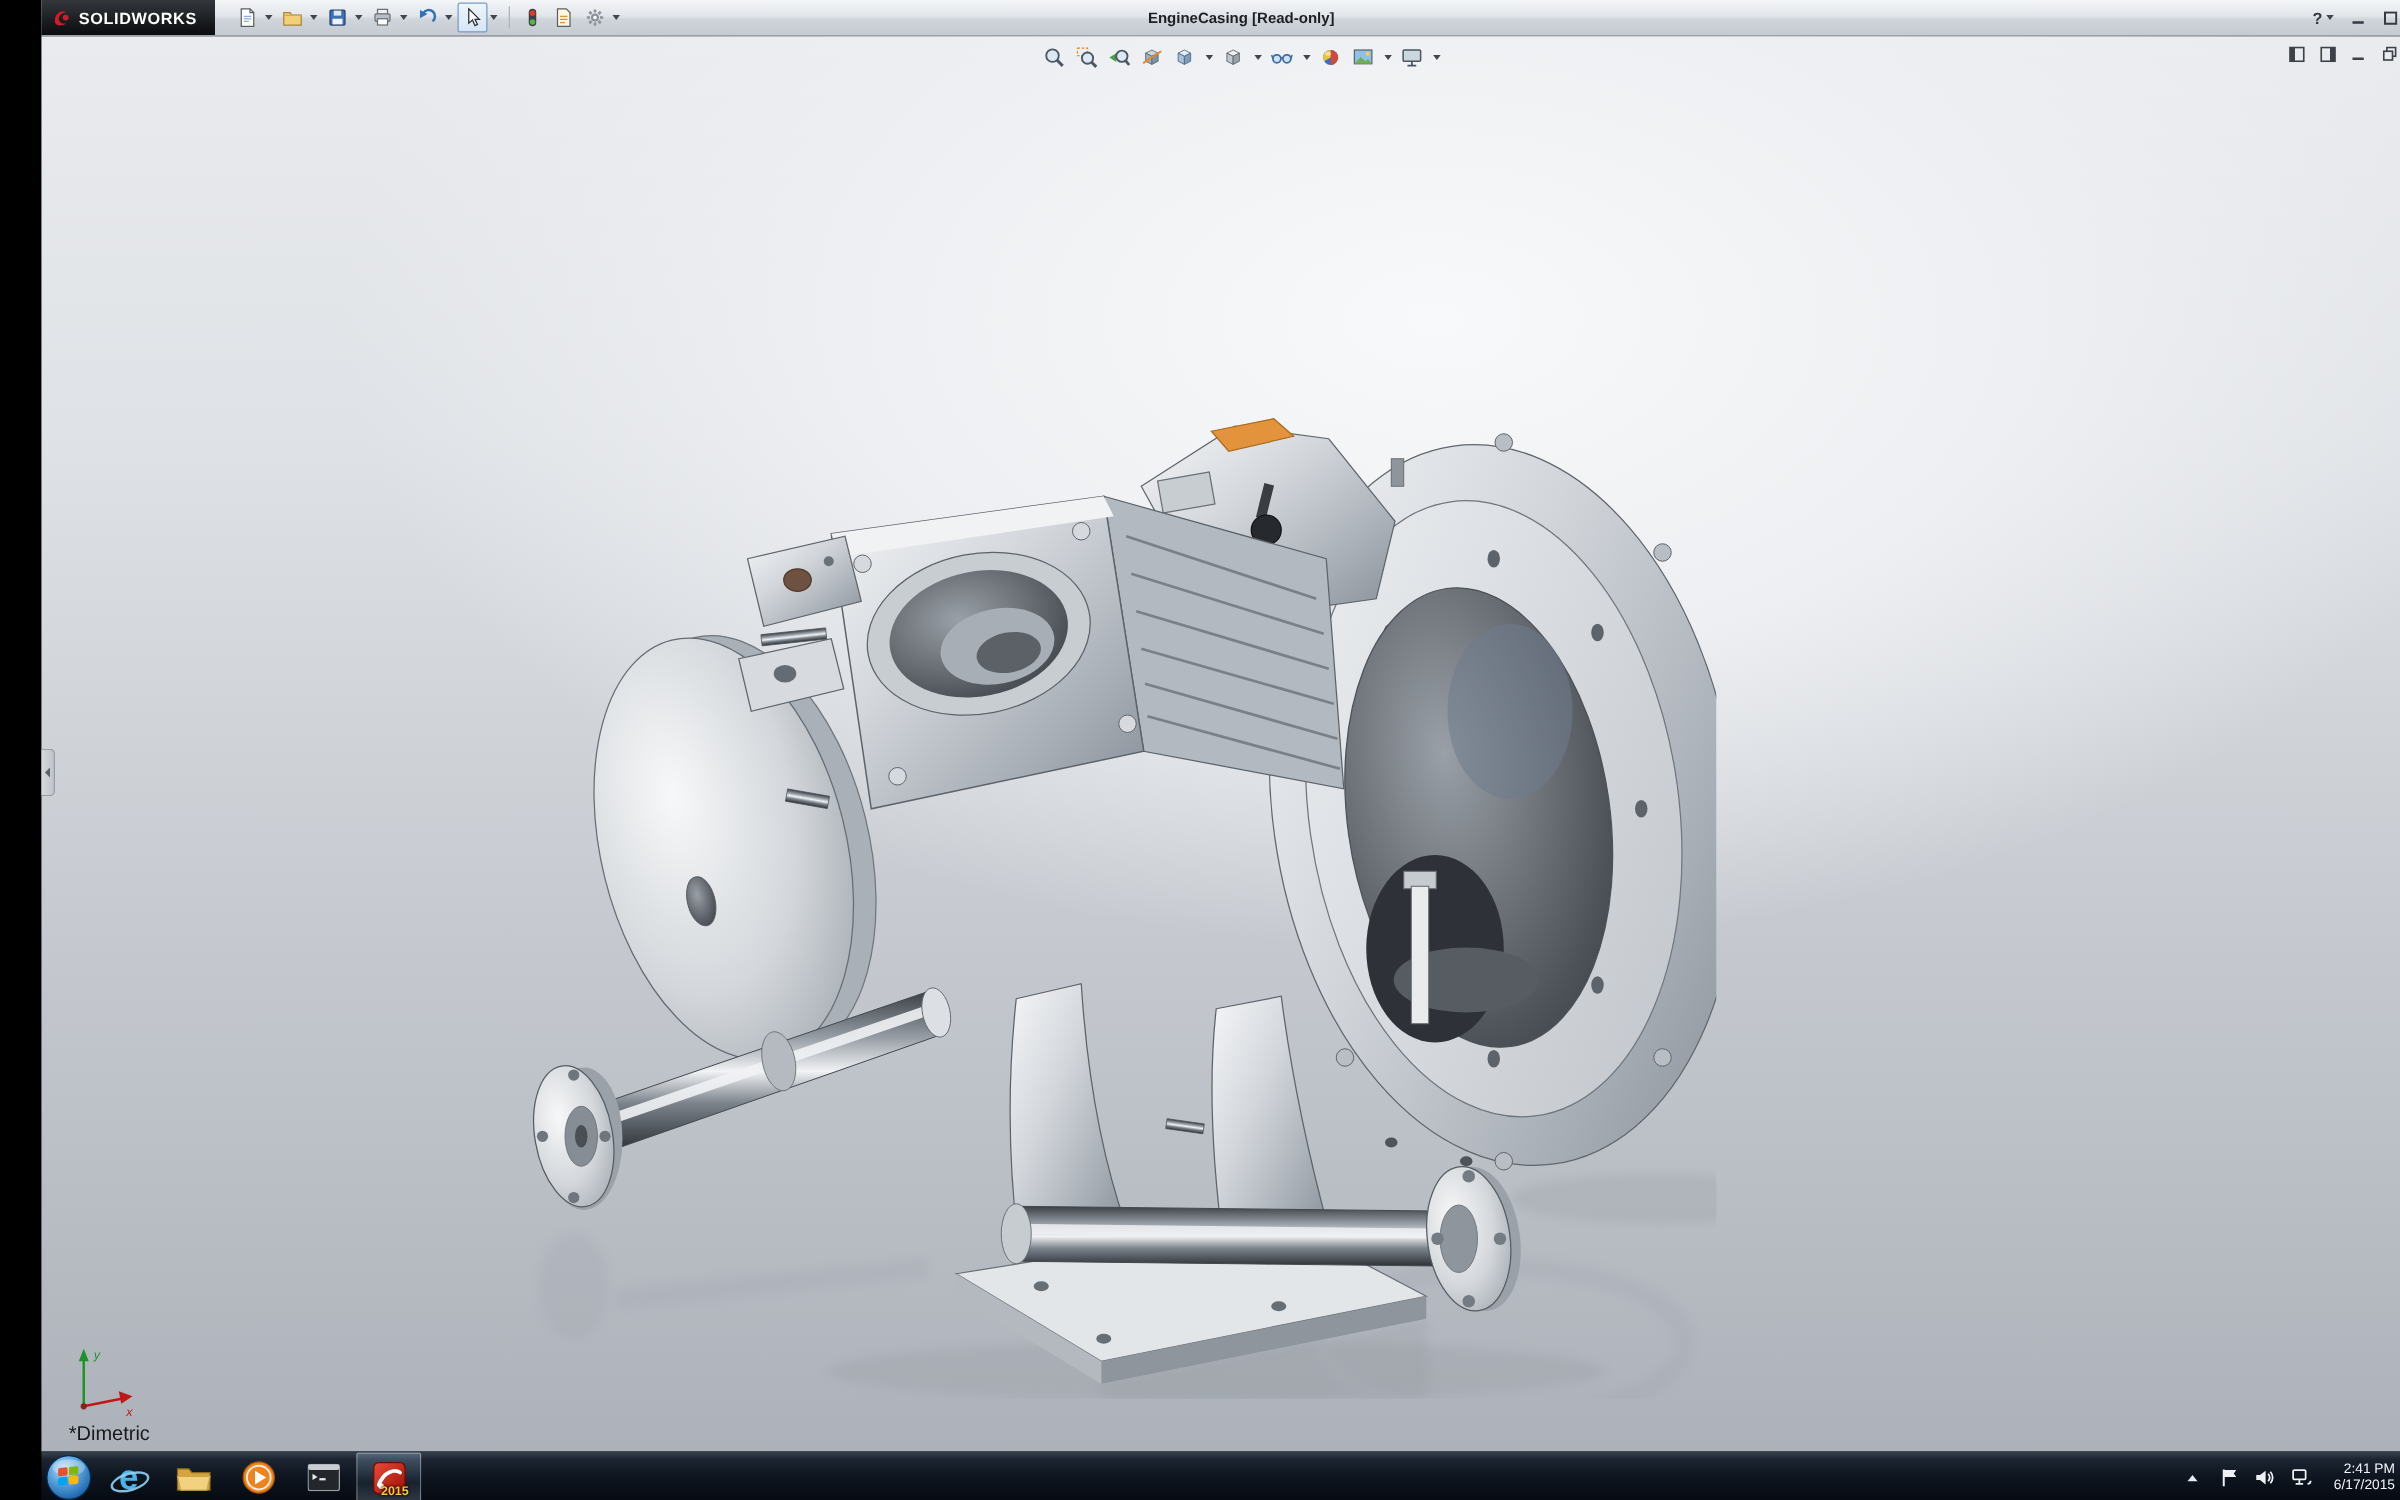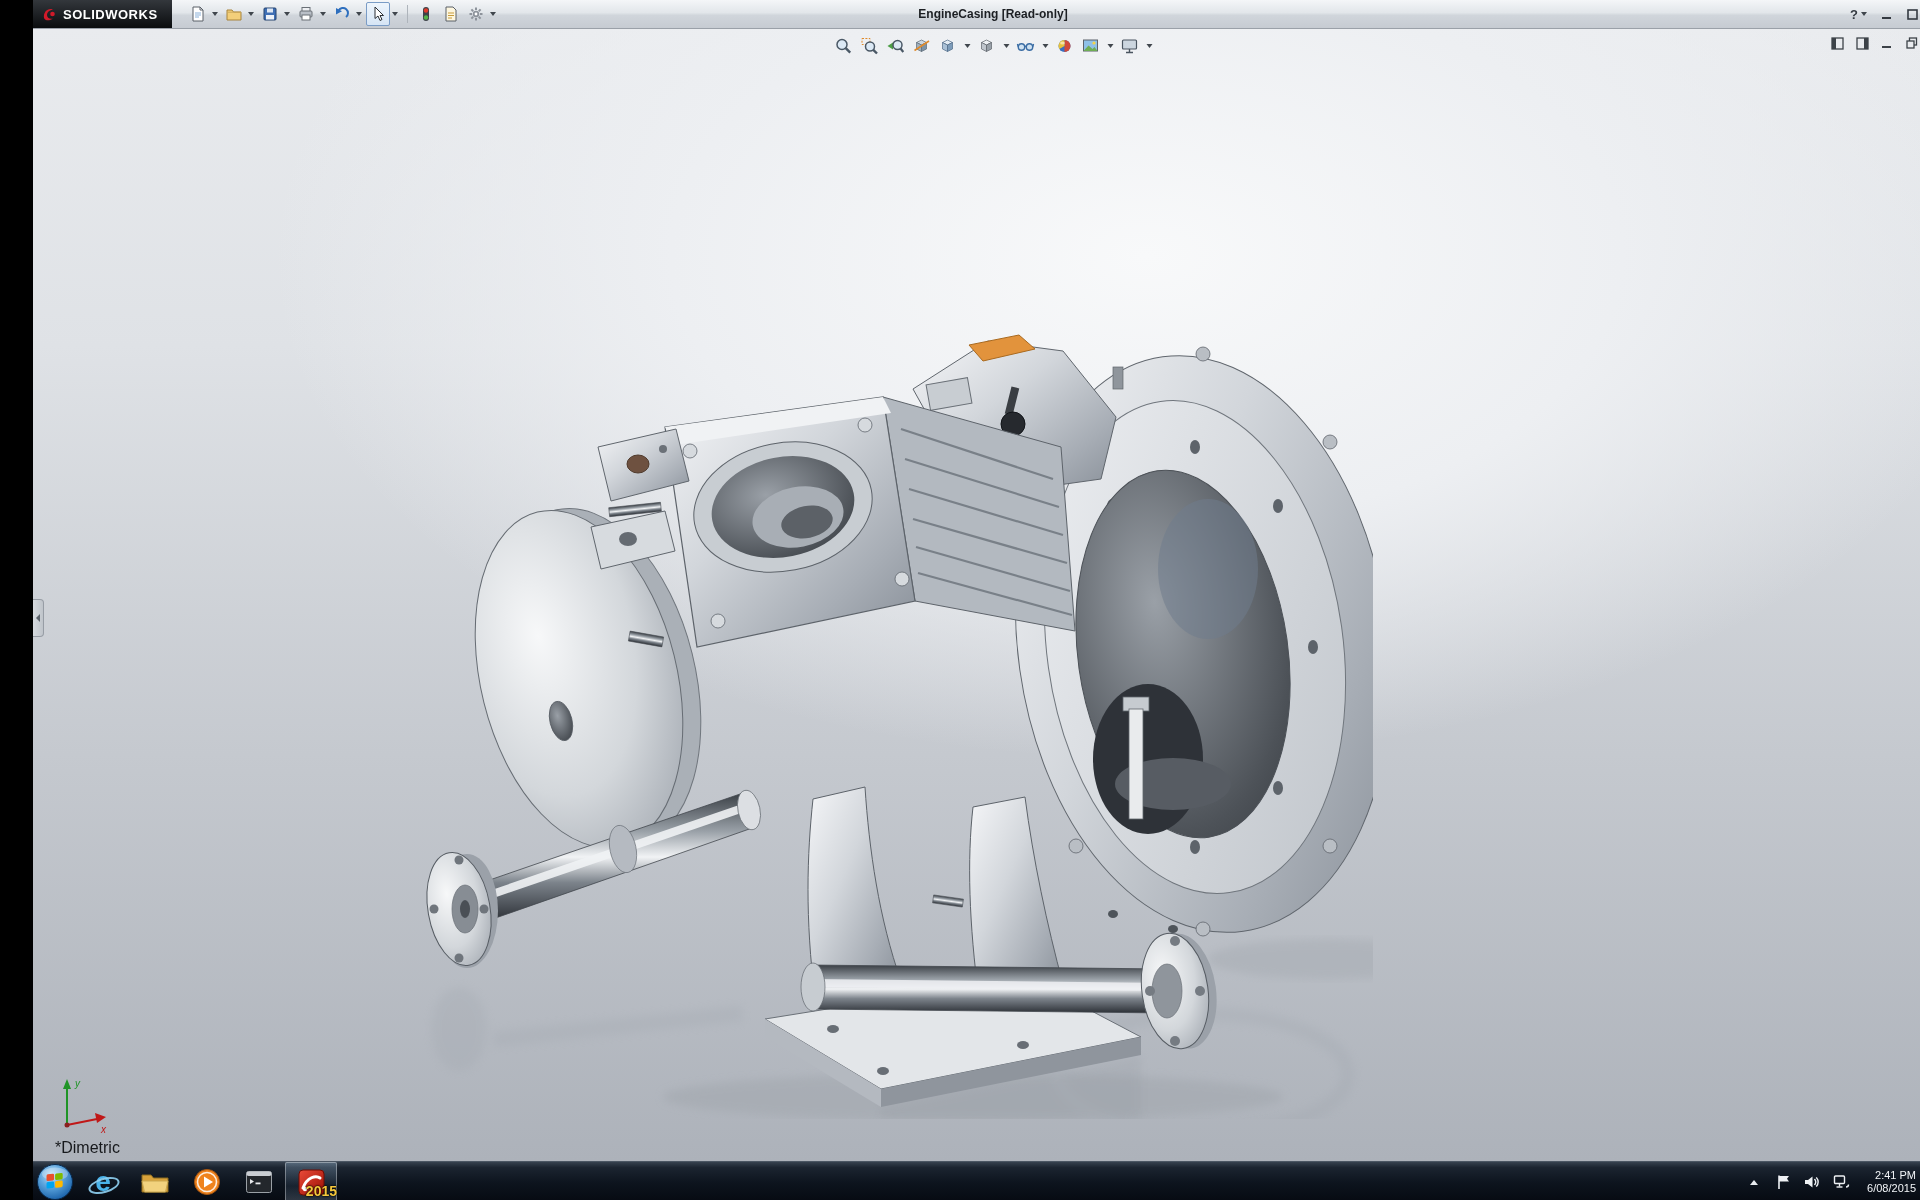--- a/index.html
+++ b/index.html
@@ -42,21 +42,21 @@
   .view-label{position:absolute;left:22px;bottom:4px;font-size:16px;color:#17191c;}
 
   
   .taskbar{position:relative;height:40px;display:flex;align-items:center;
     background:linear-gradient(180deg,#36414e 0%,#1b2430 14%,#0d141e 52%,#060a11 100%);
     border-top:1px solid #4b5663;z-index:40;}
   .start-btn{width:44px;height:40px;display:flex;align-items:center;justify-content:center;}
   .task-btn{width:52px;height:40px;display:flex;align-items:center;justify-content:center;position:relative;border-radius:2px;}
   .task-btn.active{background:linear-gradient(180deg,rgba(170,205,235,.30),rgba(110,150,190,.12) 60%,rgba(200,225,250,.22));
     box-shadow:inset 0 0 0 1px rgba(255,255,255,.35);}
-  .sw-badge{position:absolute;right:0;bottom:3px;font-size:14px;font-weight:bold;color:#f6c83c;
+  .sw-badge{position:absolute;right:10px;bottom:3px;font-size:10px;font-weight:bold;color:#f6c83c;
     text-shadow:0 0 2px #000,0 0 2px #000;}
   .ie-wrap{position:relative;width:30px;height:30px;display:flex;align-items:center;justify-content:center;}
   .ie-e{color:#4ab3ea;font-size:28px;font-weight:bold;line-height:28px;}
   .ie-ring{position:absolute;left:0px;top:11px;width:28px;height:11px;border:2px solid #8fd0f2;border-radius:50%;transform:rotate(-16deg);opacity:.9;}
   .tray{margin-left:auto;display:flex;align-items:center;gap:11px;padding-right:6px;height:40px;}
   .tray-icn{display:flex;align-items:center;justify-content:center;width:18px;height:18px;}
   .chev{width:0;height:0;border-left:4px solid transparent;border-right:4px solid transparent;border-bottom:5px solid #e7ebef;}
   .clock{color:#f2f5f8;font-size:11px;line-height:13px;text-align:right;padding:0 6px;}
   .show-desktop{width:13px;height:40px;border-left:1px solid rgba(255,255,255,.4);
     background:linear-gradient(180deg,rgba(255,255,255,.16),rgba(255,255,255,.04));}
@@ -610,18 +610,18 @@
       <div class="tray-icn">
         <svg width="17" height="16" viewBox="0 0 17 16">
           <rect x="1.5" y="2" width="10" height="7.5" rx="1" fill="none" stroke="#eef1f4" stroke-width="1.4"></rect>
           <line x1="6.5" y1="9.5" x2="6.5" y2="12.5" stroke="#eef1f4" stroke-width="1.4"></line>
           <line x1="3.5" y1="13" x2="9.5" y2="13" stroke="#eef1f4" stroke-width="1.4"></line>
           <path d="M13 13 Q15.5 13 15.5 10.5" fill="none" stroke="#eef1f4" stroke-width="1.4"></path>
           </svg>
       </div>
       <div class="clock">
         <div>2:41 PM</div>
-        <div>6/08/2015</div>
+        <div>6/17/2015</div>
       </div>
       <div class="show-desktop"></div>
     </div>
   </footer>
 </div>
 
 </body></html>

